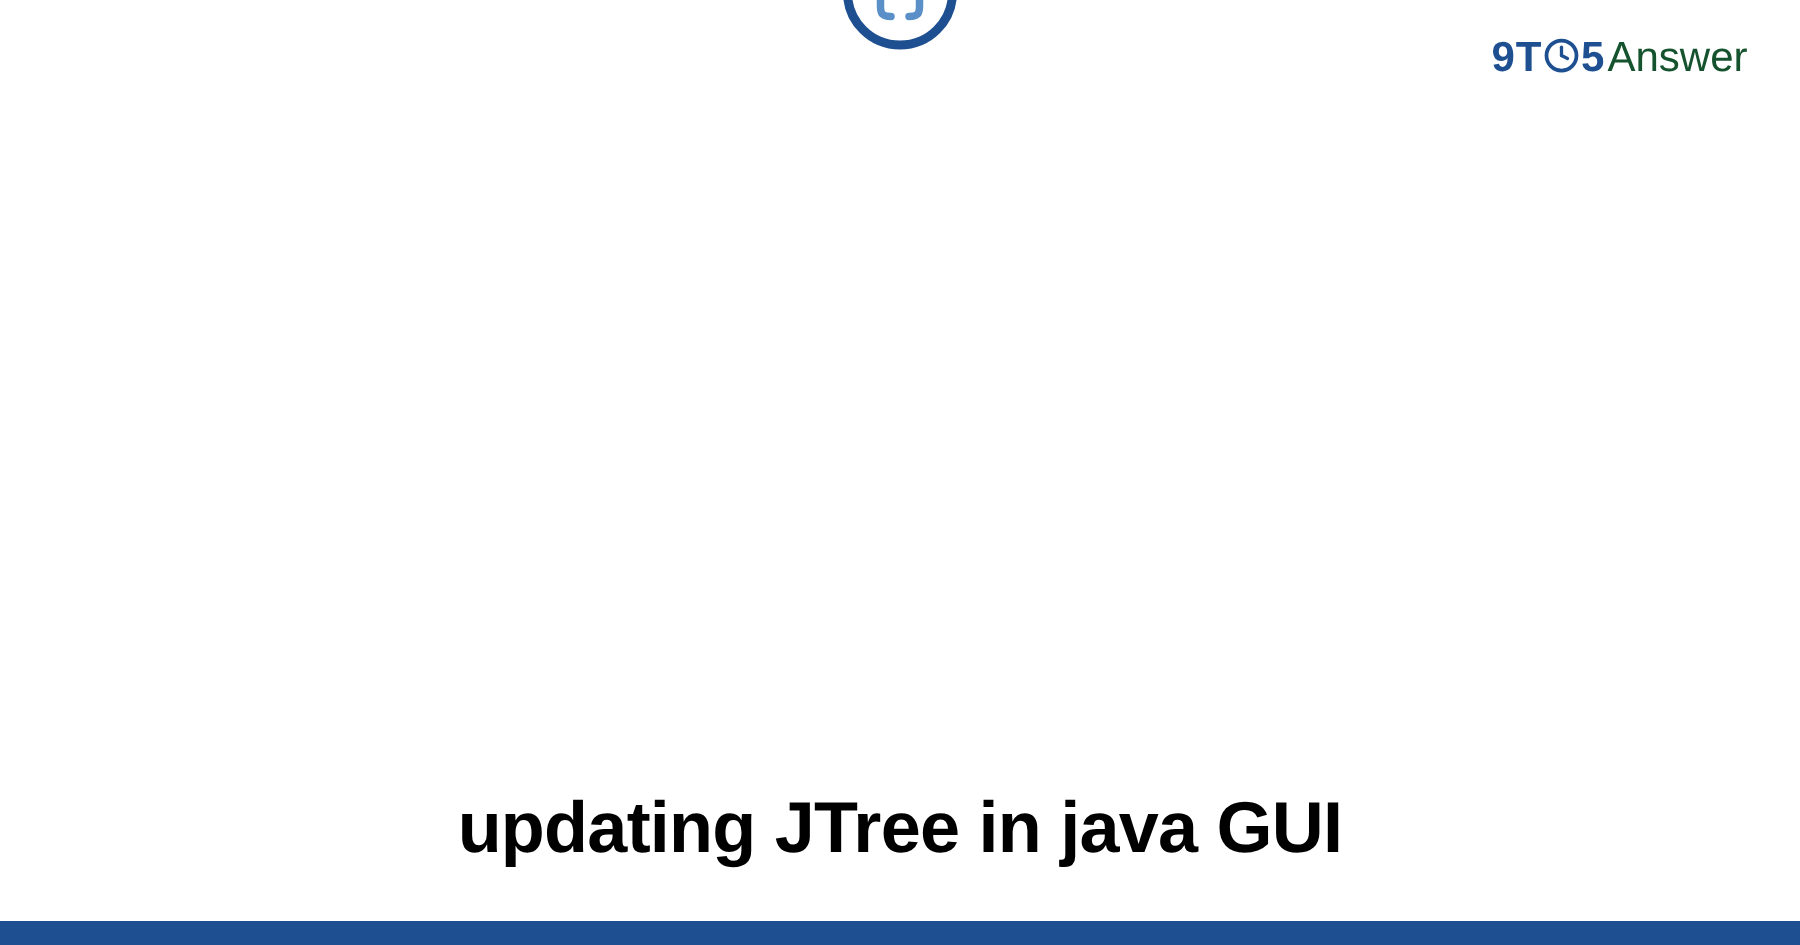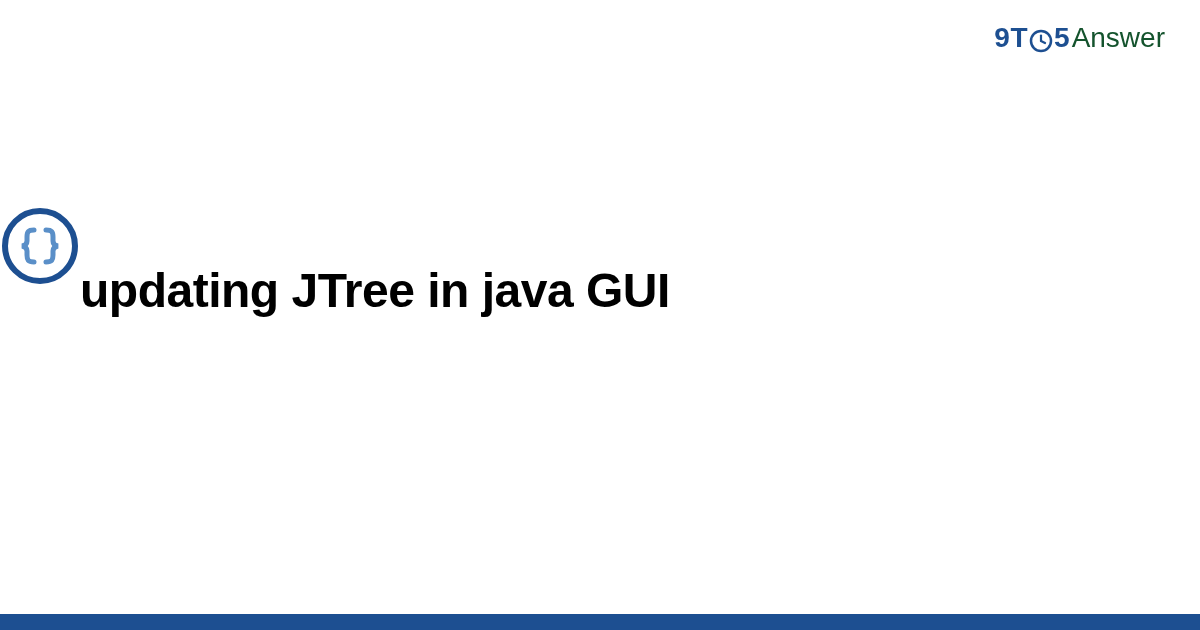--- a/index.html
+++ b/index.html
@@ -13,21 +13,21 @@
       background: #ffffff;
       font-family: Arial, Helvetica, sans-serif;
       position: relative;
       overflow: hidden;
     }
     .header {
       position: absolute;
       top: 22px;
       right: 35px;
       display: flex;
-      align-items: center;
+      align-items: flex-start;
     }
     .logo-9t {
       font-size: 28px;
       font-weight: 700;
       color: #1d4f91;
       letter-spacing: 0.5px;
     }
     .logo-o {
       display: inline-flex;
       align-items: center;
@@ -49,23 +49,23 @@
       color: #14532d;
       margin-left: 2px;
     }
     .main {
       position: absolute;
       top: 0;
       left: 0;
       width: 100%;
       height: 100%;
       display: flex;
-      flex-direction: row;
+      flex-direction: column;
       align-items: center;
-      justify-content: flex-start;
+      justify-content: space-between;
       padding-bottom: 50px;
     }
     .icon-wrap {
       margin-bottom: 40px;
       margin-top: -45px;
     }
     .title {
       font-size: 48px;
       font-weight: 700;
       color: #000000;

